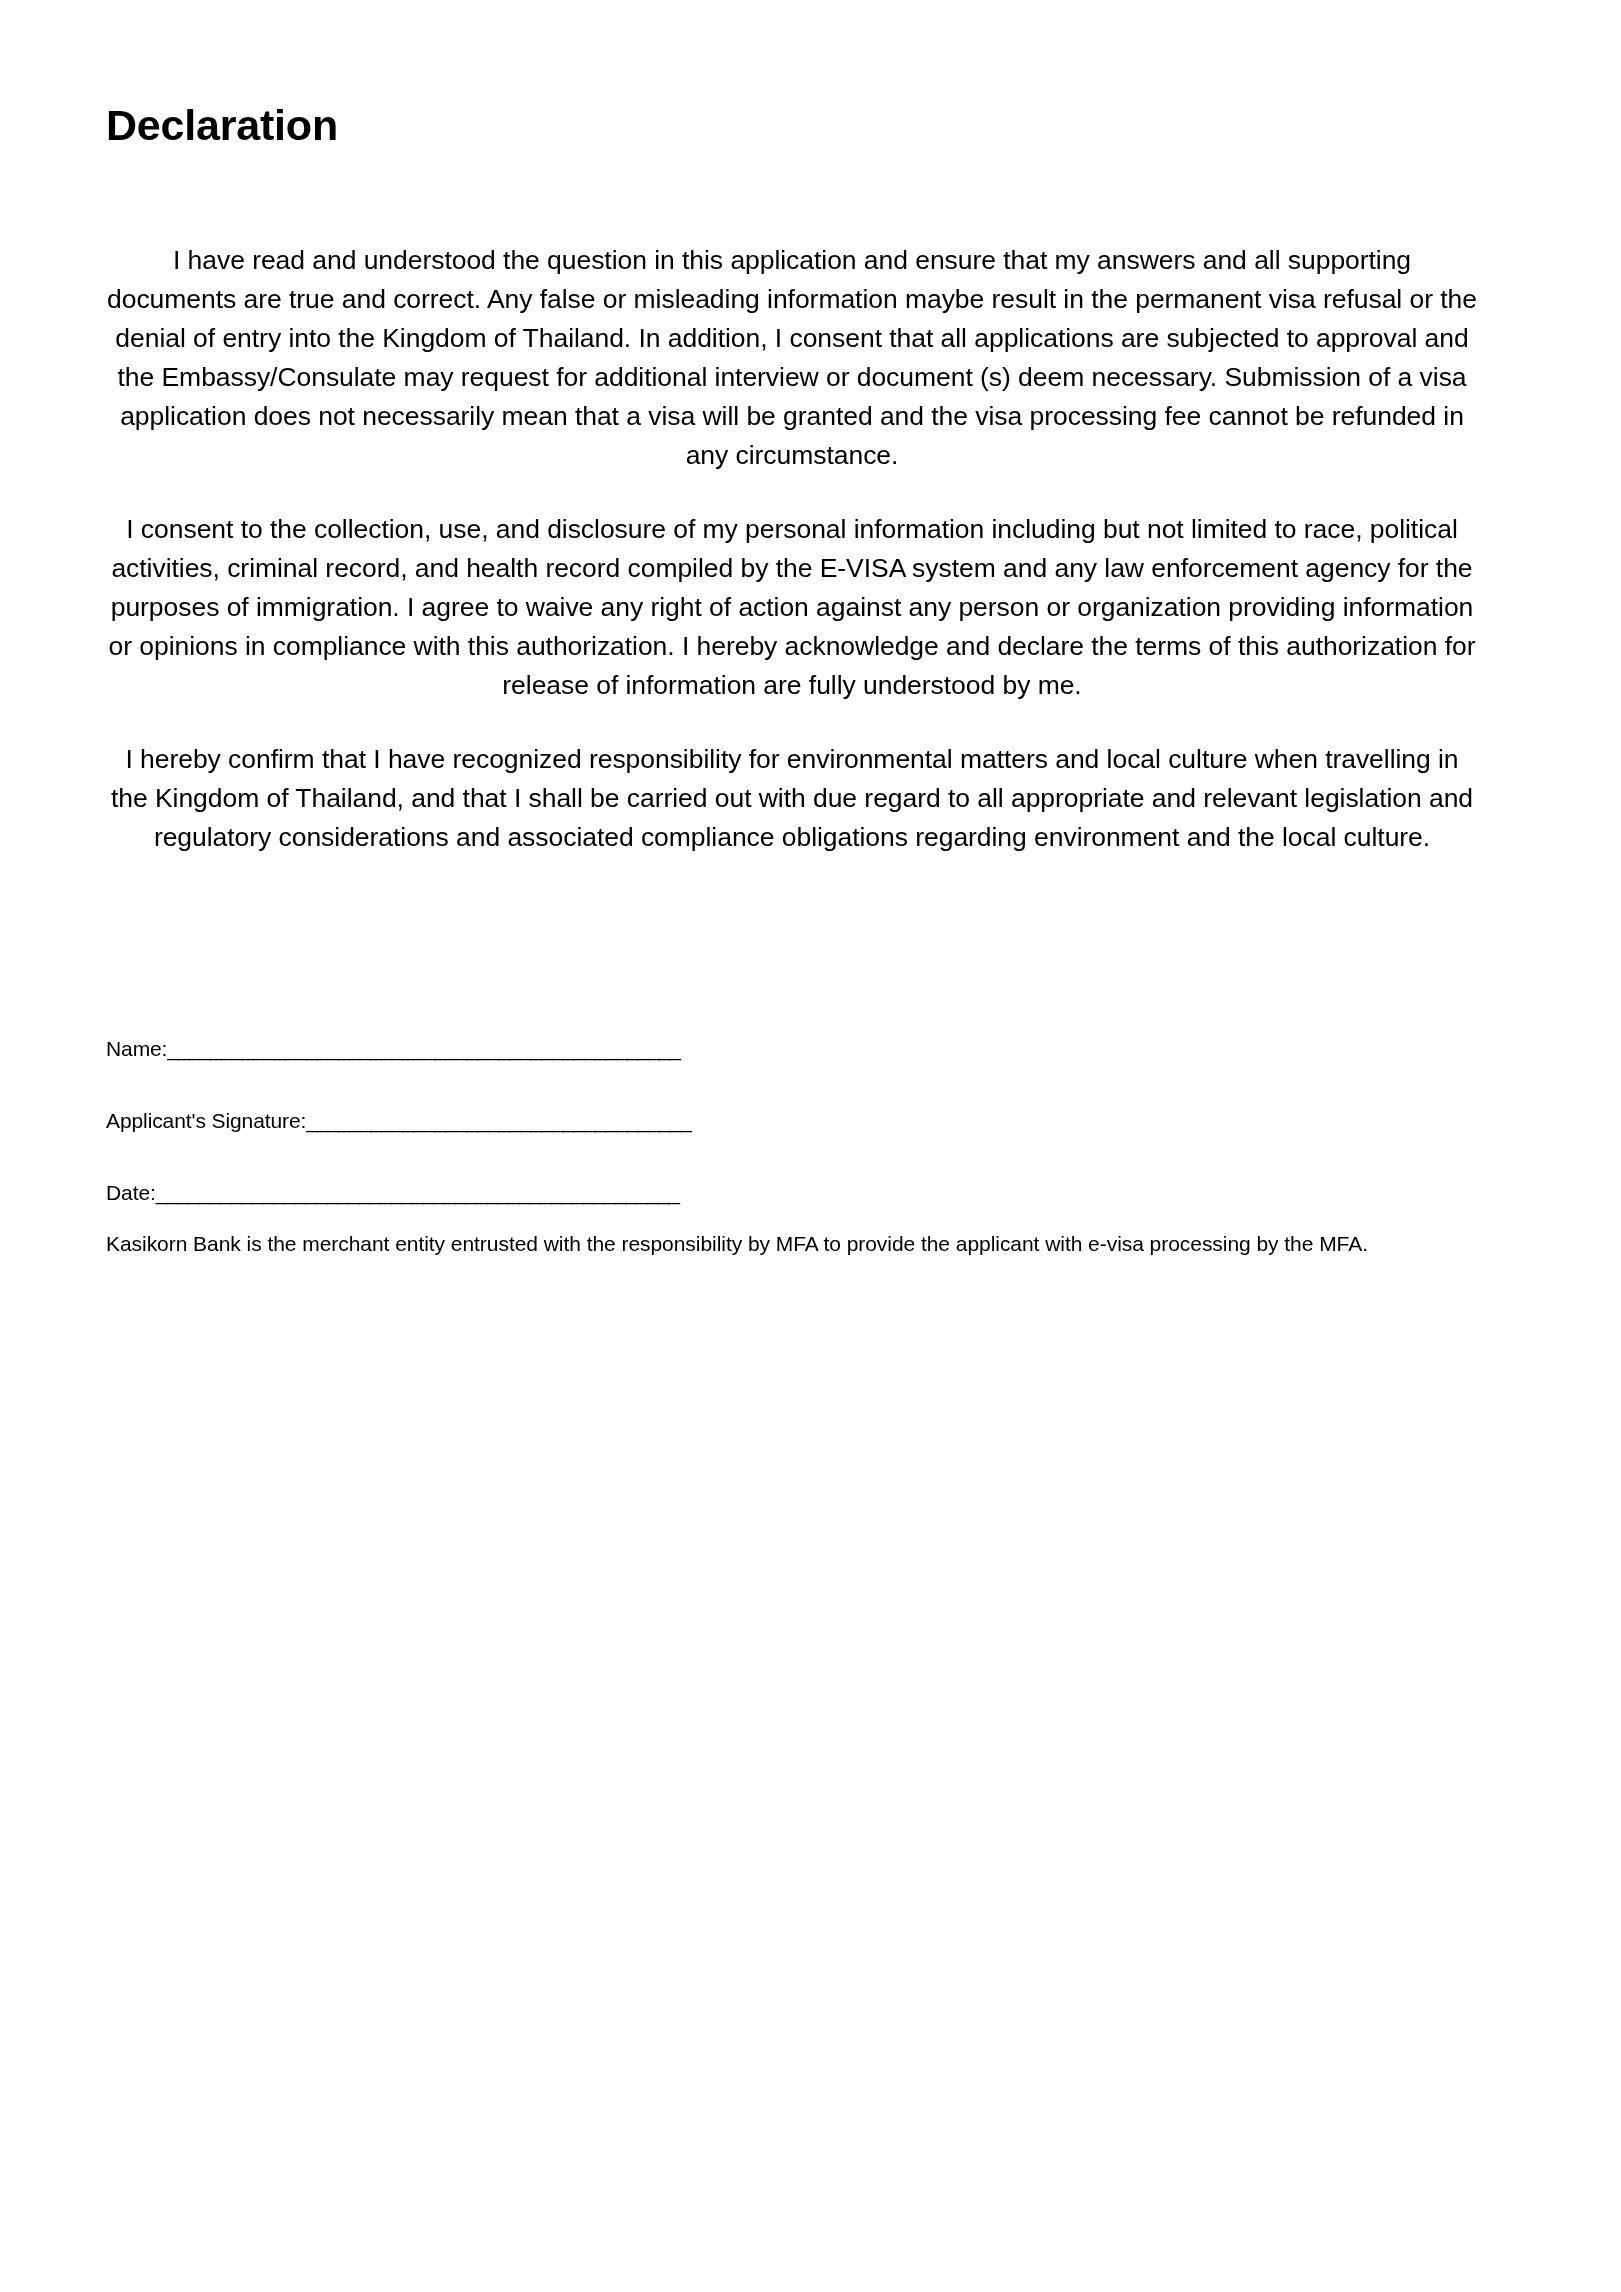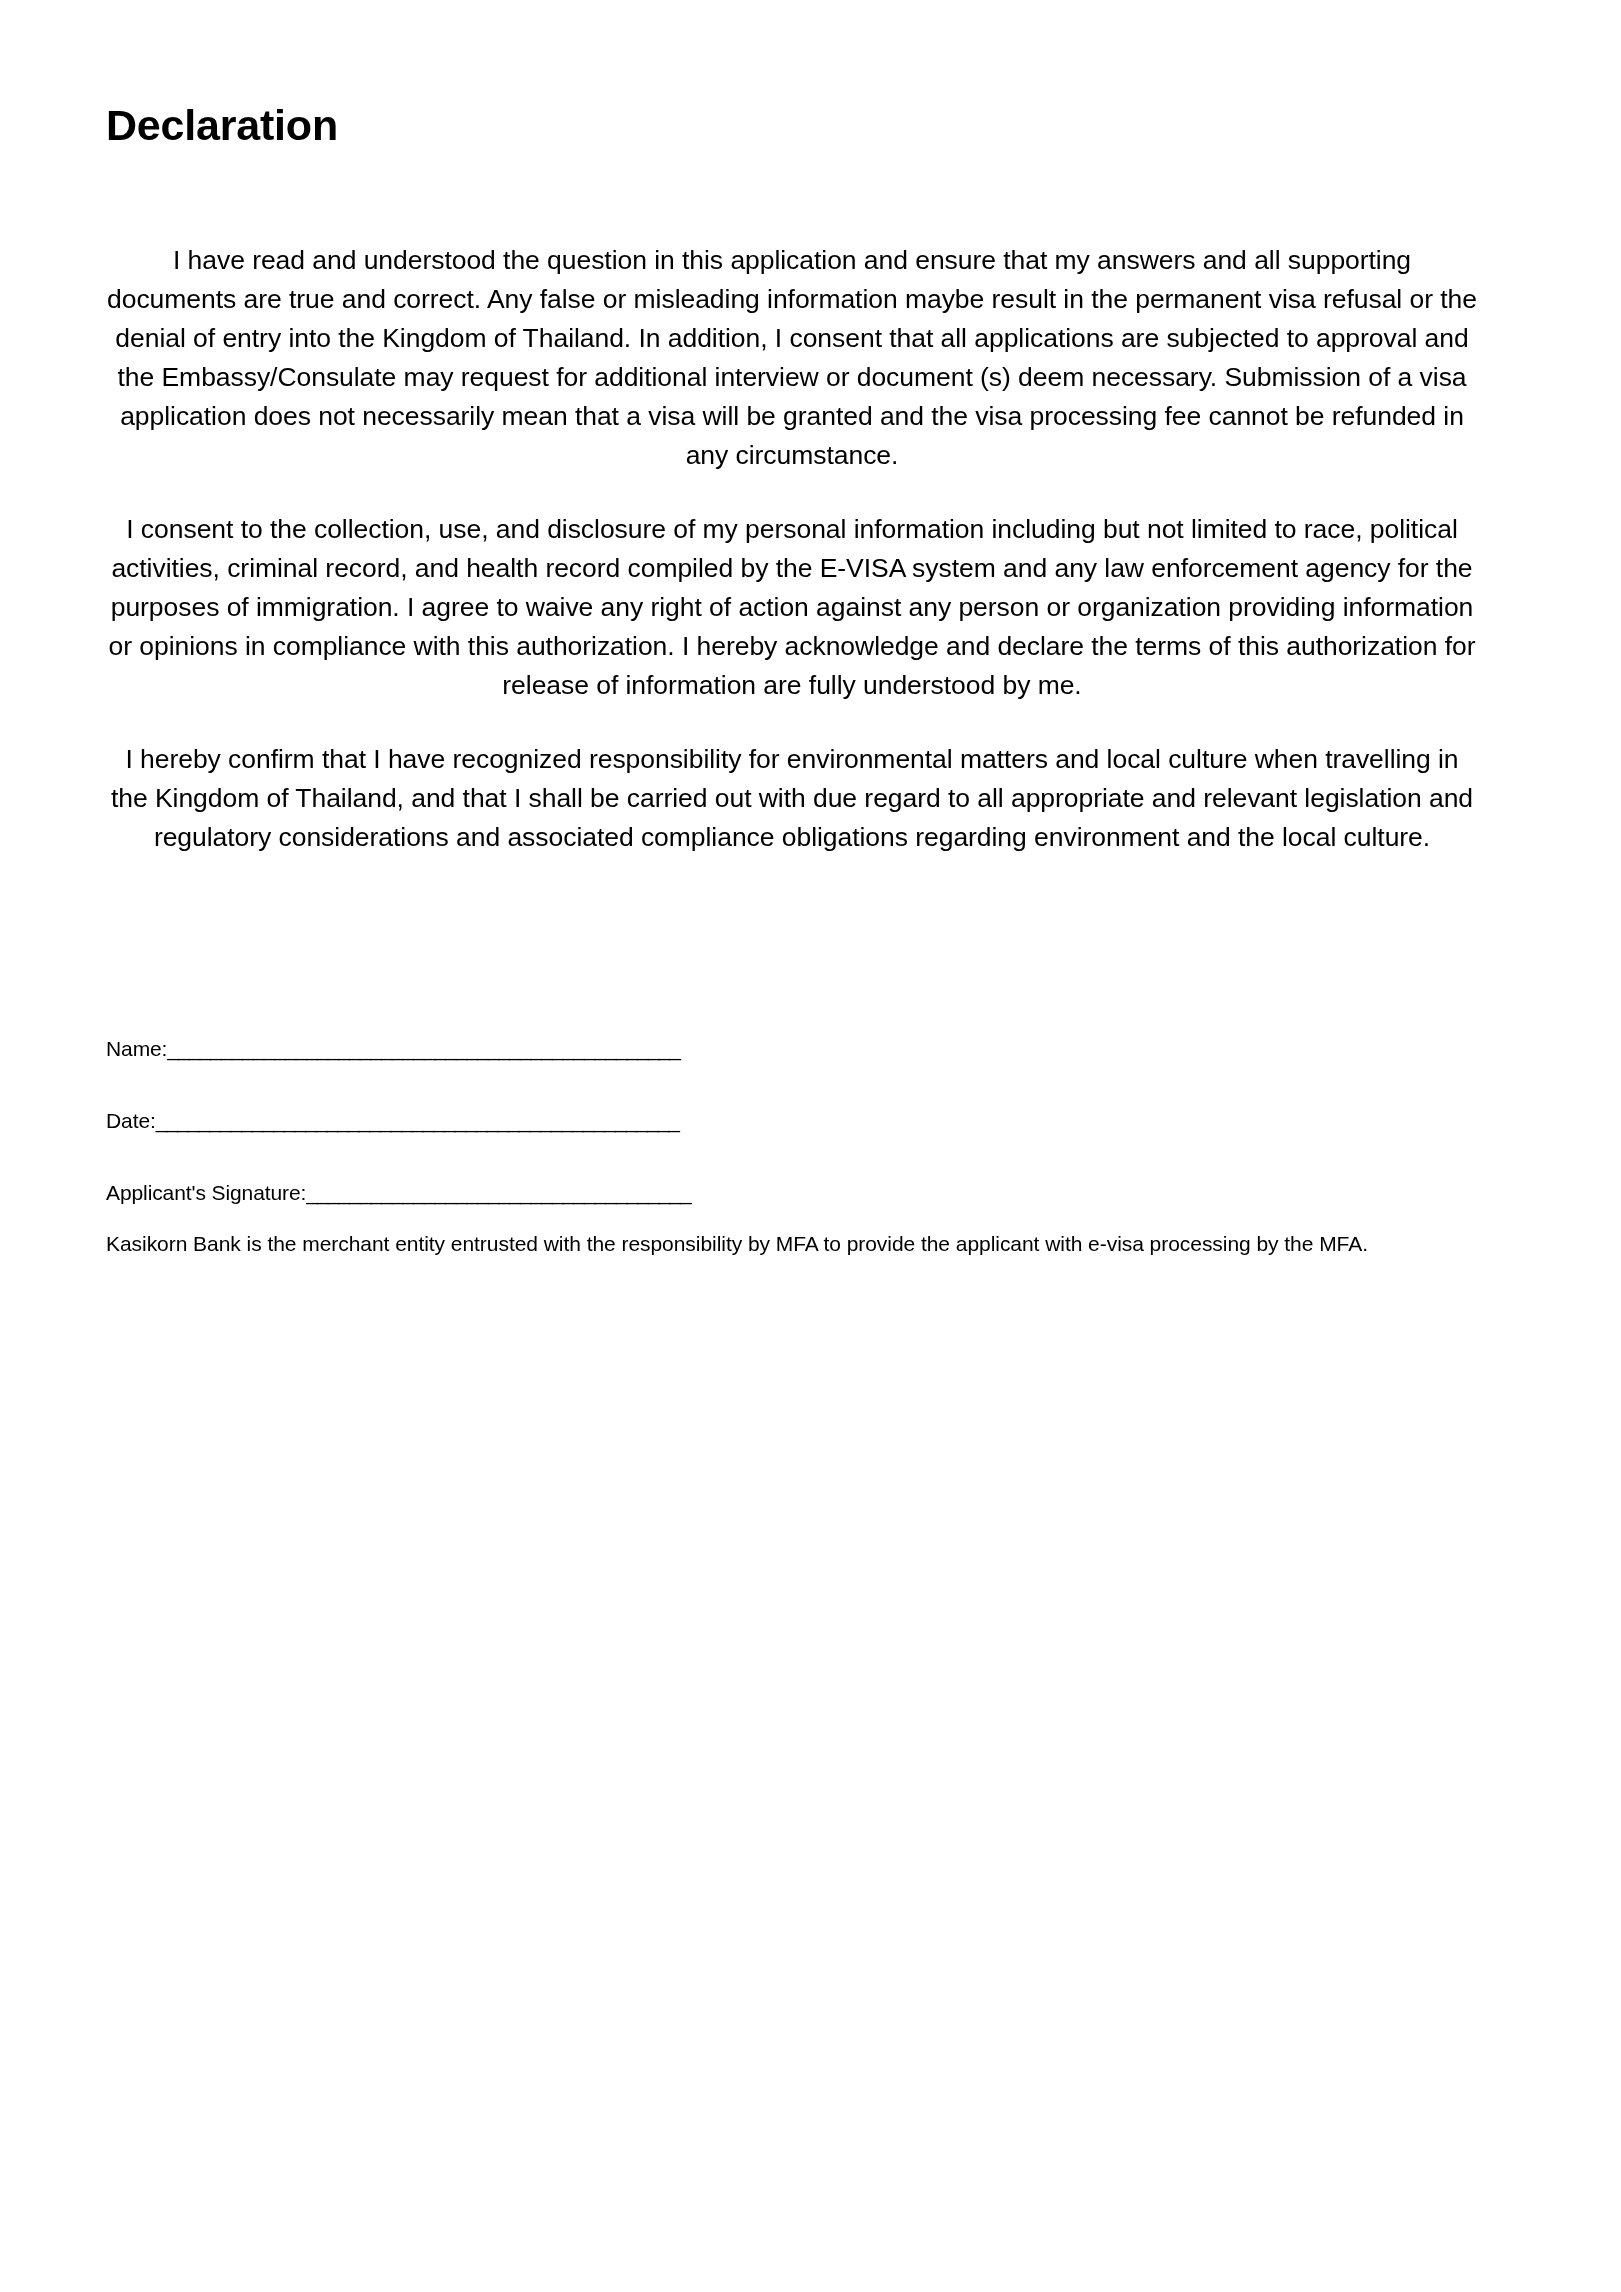--- a/index.html
+++ b/index.html
@@ -90,25 +90,25 @@
       <p class="para">I hereby confirm that I have recognized responsibility for environmental matters and local culture when travelling in the Kingdom of Thailand, and that I shall be carried out with due regard to all appropriate and relevant legislation and regulatory considerations and associated compliance obligations regarding environment and the local culture.</p>
     </div>
 
     <div class="fields">
 
       <div class="field-row">
         <span class="field-label">Name:</span><span class="field-rule">________________________________________________</span>
       </div>
 
       <div class="field-row">
-        <span class="field-label">Date:</span><span class="field-rule">_________________________________________________</span>
+        <span class="field-label">Applicant's Signature:</span><span class="field-rule">____________________________________</span>
       </div>
 
       <div class="field-row">
-        <span class="field-label">Applicant's Signature:</span><span class="field-rule">____________________________________</span>
+        <span class="field-label">Date:</span><span class="field-rule">_________________________________________________</span>
       </div>
 
     </div>
 
     <p class="footer-note">Kasikorn Bank is the merchant entity entrusted with the responsibility by MFA to provide the applicant with e-visa processing by the MFA.</p>
 
   </div>
 </div>
 
 

